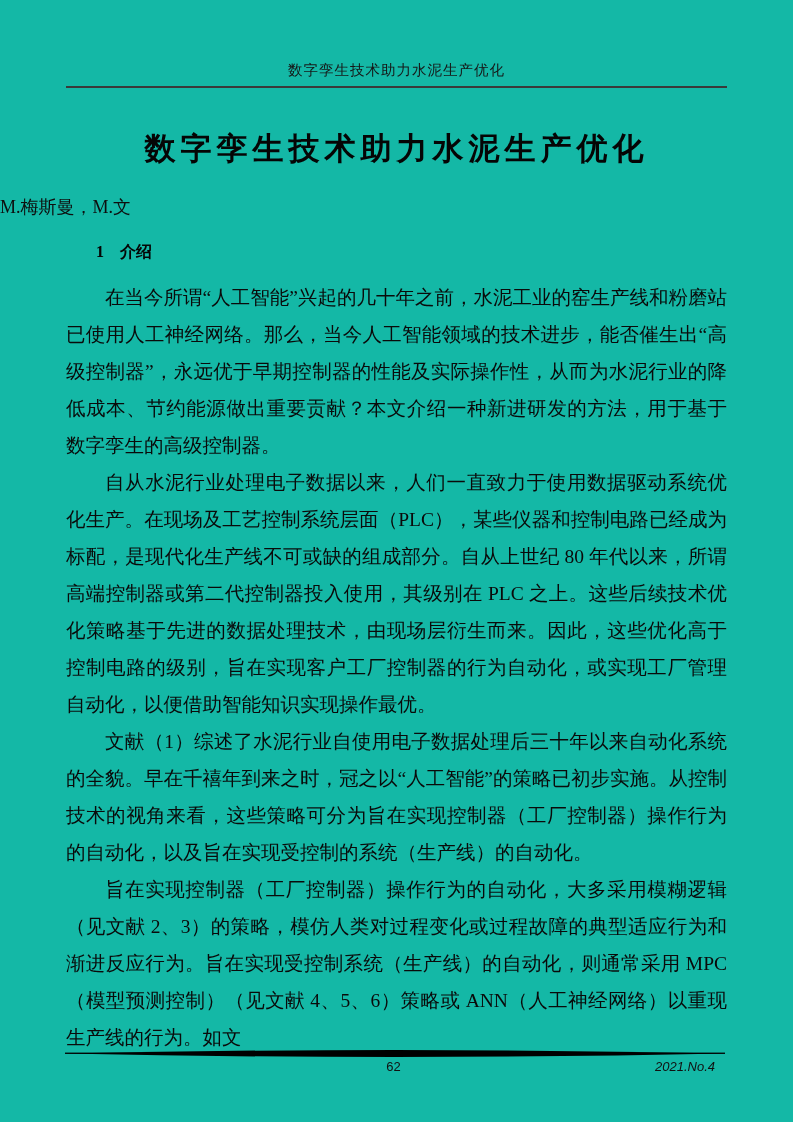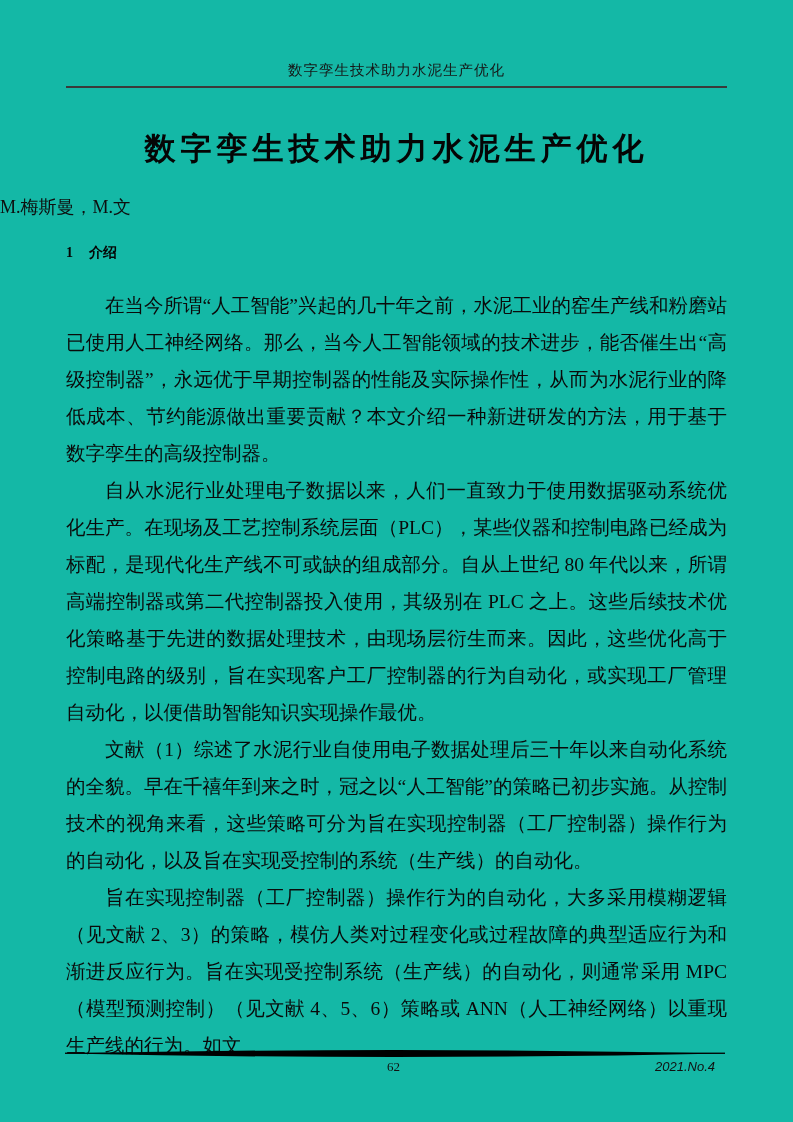--- a/index.html
+++ b/index.html
@@ -44,43 +44,43 @@
     line-height: 26px;
     color: #0e0e0e;
   }
   .affiliation-line {
     text-align: center;
     font-size: 18px;
     line-height: 28px;
     color: #0e0e0e;
   }
   .section-heading {
-    margin: 18px 66px 0;
+    margin: 18px 96px 0;
     font-family: "Liberation Sans", "DejaVu Sans", sans-serif;
     font-weight: bold;
-    font-size: 14px;
+    font-size: 16px;
     line-height: 28px;
     color: #050505;
   }
   .section-heading .sec-num {
     display: inline-block;
     margin-right: 16px;
     font-family: "Liberation Serif", "DejaVu Serif", serif;
   }
   .body-text p {
     margin: 0 66px;
     font-size: 19.5px;
     line-height: 37px;
     text-align: justify;
     text-indent: 2em;
     color: #0a0a0a;
     overflow-wrap: break-word;
   }
   .body-text p:first-child {
-    margin-top: 20px;
+    margin-top: 13px;
   }
   .page-footer-bar {
     position: absolute;
     left: 65px;
     top: 1048px;
     width: 660px;
     height: 11px;
   }
   .footer-row {
     position: absolute;
@@ -91,21 +91,20 @@
     font-family: "Liberation Sans", "DejaVu Sans", sans-serif;
     font-size: 13px;
     line-height: 16px;
     color: #111111;
   }
   .footer-page-number {
     position: absolute;
     left: 0;
     right: 6px;
     text-align: center;
-    font-family: Liberation Serif, serif;
   }
   .footer-issue {
     position: absolute;
     right: 12px;
     top: 0;
     font-style: italic;
   }
 </style>
 </head>
 <body>

